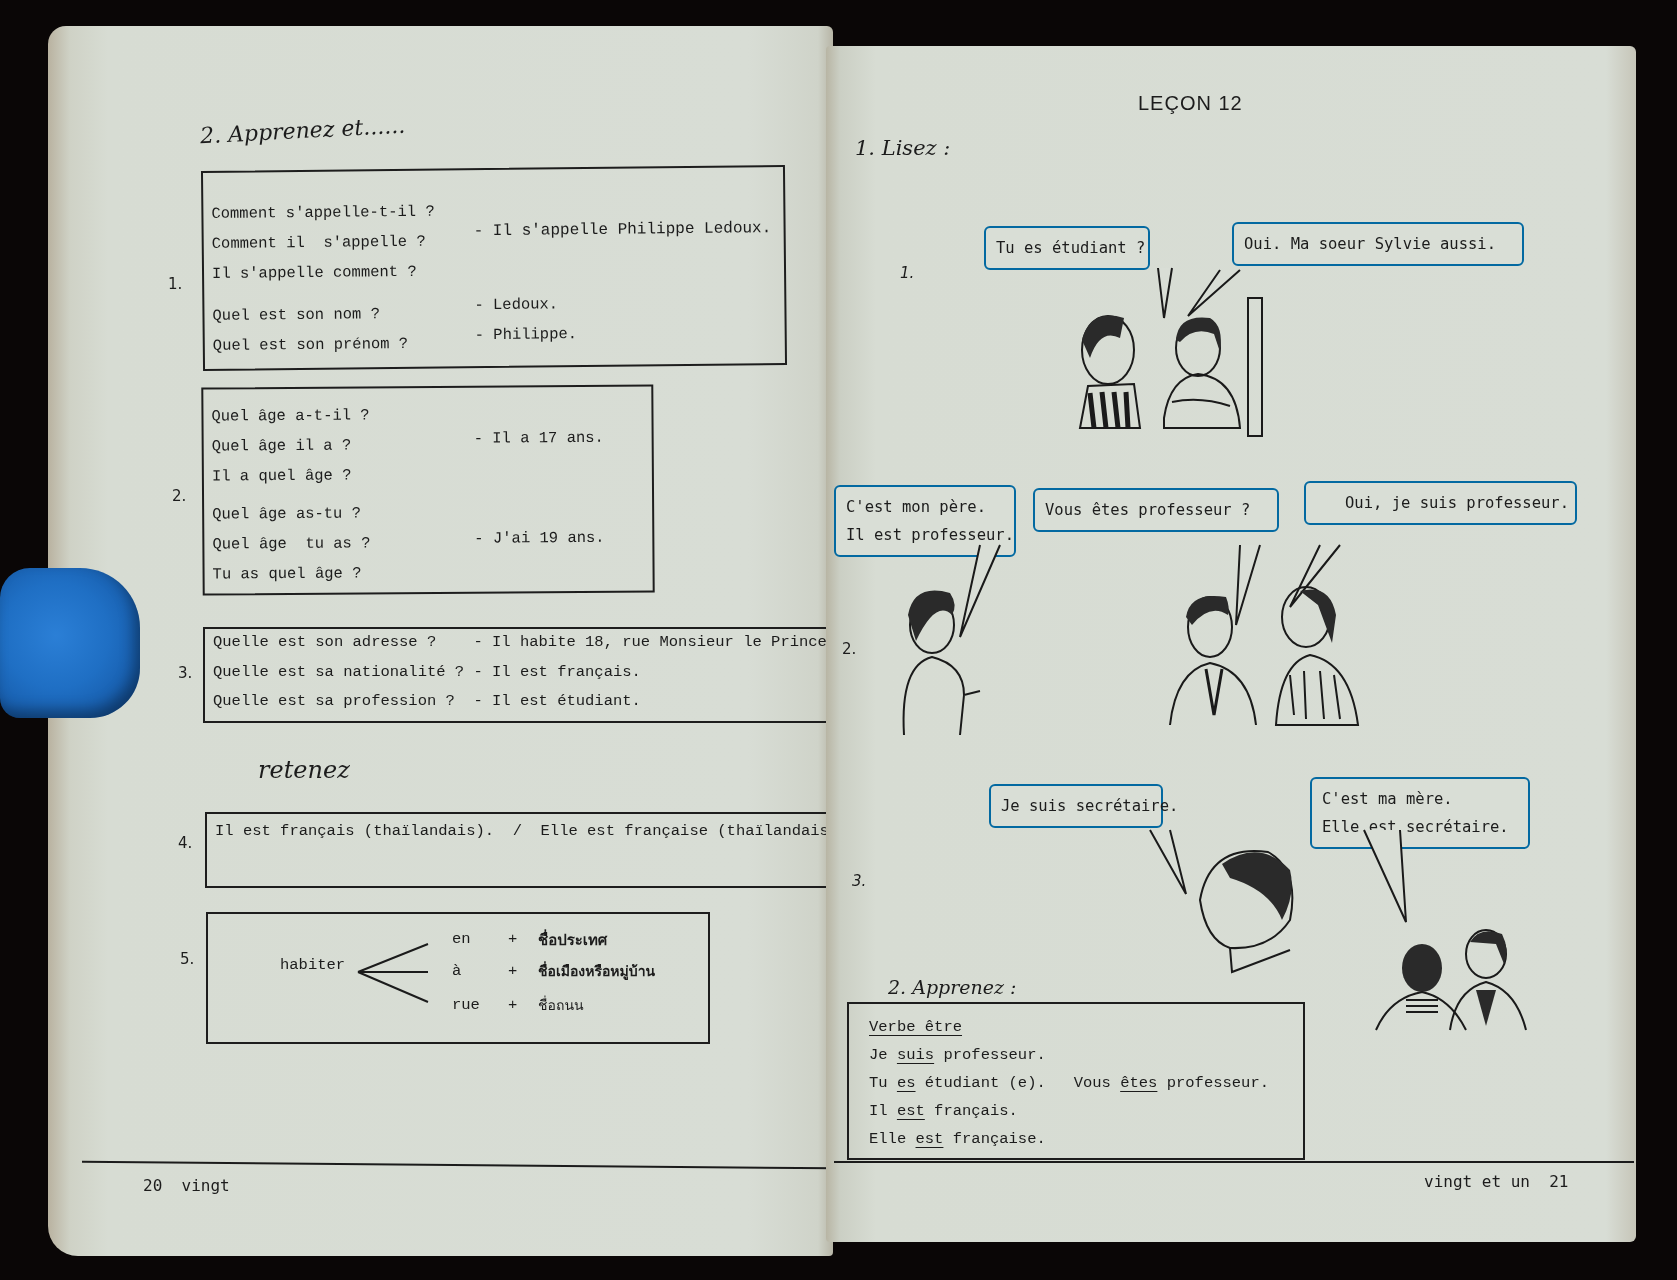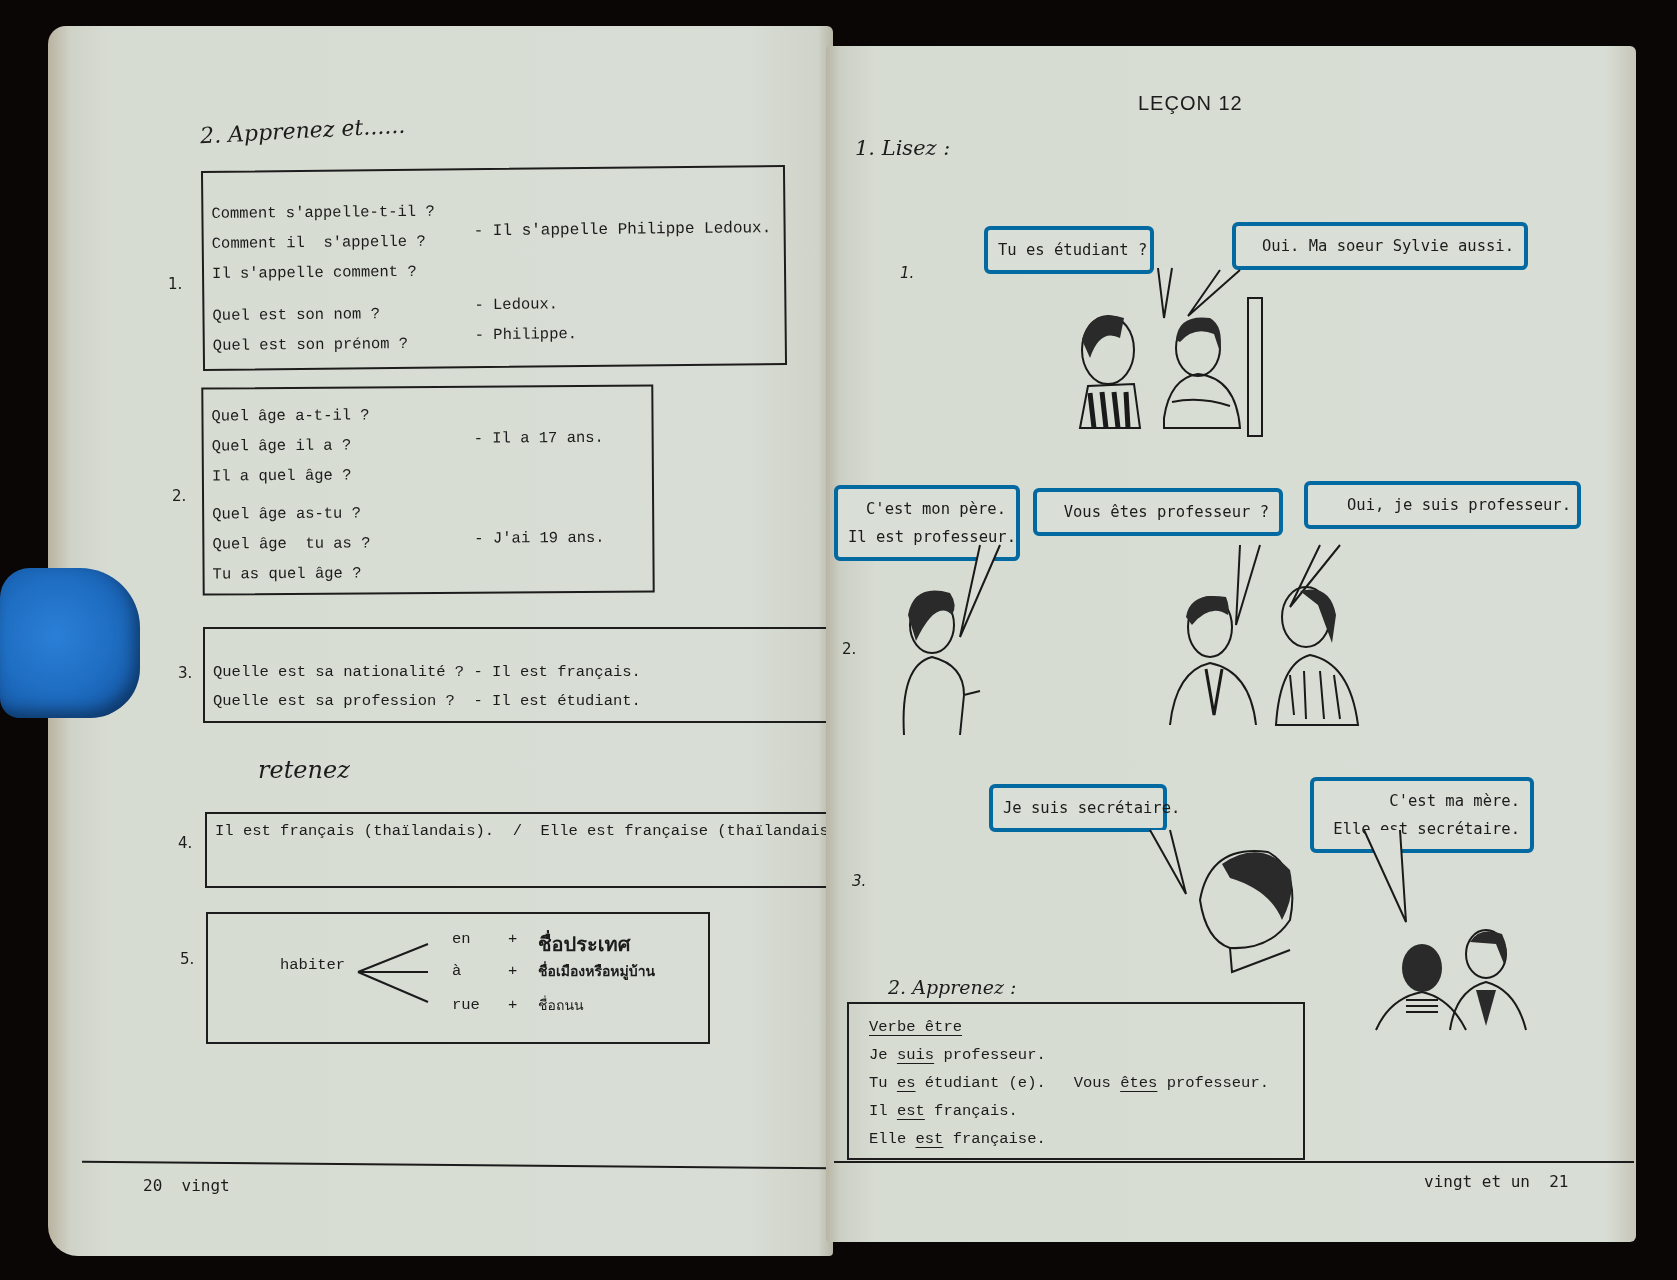--- a/index.html
+++ b/index.html
@@ -6,21 +6,21 @@
   body{width:1677px;height:1280px;background:#0a0606;position:relative;overflow:hidden;font-family:"Liberation Mono","DejaVu Sans Mono",monospace;color:#1c1c1c;}
   .page{position:absolute;background:#d6dbd2;}
   #left-page{left:48px;top:26px;width:785px;height:1230px;border-radius:18px 6px 4px 30px;background:linear-gradient(90deg,#b9b2a0 0,#cfd2c6 22px,#d7dcd3 60px,#d8ddd5 700px,#cfd3c9 770px,#b7b5a6 785px);}
   #right-page{left:826px;top:46px;width:810px;height:1196px;border-radius:4px 6px 6px 4px;background:linear-gradient(90deg,#b8b5a4 0,#cbcfc4 14px,#d7dcd3 50px,#d8ddd5 780px,#c6c5b8 810px);}
   .abs{position:absolute;}
   .hand{font-family:"DejaVu Serif",serif;font-style:italic;}
   .box{position:absolute;border:2px solid #1d1d1d;}
   .mono{font-family:"Liberation Mono","DejaVu Sans Mono",monospace;font-size:15.5px;white-space:pre;}
   .line{position:absolute;white-space:pre;}
   .num{position:absolute;font-family:"DejaVu Sans",sans-serif;font-size:15px;}
-  .bubble{position:absolute;border:4px solid #0369a1;border-radius:6px;background:#d9ded6;font-family:"DejaVu Sans Mono",monospace;font-size:15.5px;padding:6px 10px;white-space:pre;line-height:28px;text-align:right;}
+  .bubble{position:absolute;border:2px solid #0369a1;border-radius:6px;background:#d9ded6;font-family:"DejaVu Sans Mono",monospace;font-size:15.5px;padding:6px 10px;white-space:pre;line-height:28px;}
   .u{text-decoration:underline;text-underline-offset:4px;}
   .rule{position:absolute;height:2px;background:#1b1b1b;}
   svg{position:absolute;overflow:visible;}
   .glove{position:absolute;left:0;top:568px;width:140px;height:150px;border-radius:30px 60px 50px 20px;background:radial-gradient(circle at 40% 45%,#2b7fd6 0,#1f6fc4 45%,#165aa8 80%,#0f4b8f 100%);box-shadow:inset -6px -8px 14px rgba(0,0,0,.35);}
 </style>
 </head>
 <body>
 
 <div id="left-page" class="page"></div>
 
@@ -45,40 +45,41 @@
   <div class="mono line" style="left:8px;top:78px;">Il a quel âge ?</div>
   <div class="mono line" style="left:8px;top:116px;">Quel âge as-tu ?</div>
   <div class="mono line" style="left:8px;top:146px;">Quel âge  tu as ?</div>
   <div class="mono line" style="left:8px;top:176px;">Tu as quel âge ?</div>
   <div class="mono line" style="left:270px;top:42px;">- Il a 17 ans.</div>
   <div class="mono line" style="left:270px;top:142px;">- J'ai 19 ans.</div>
 </div>
 
 <div class="num" style="left:178px;top:664px;">3.</div>
 <div class="box" style="left:203px;top:627px;width:640px;height:92px;border-right:none;">
+  <div class="mono line" style="left:8px;top:4px;">Quelle est son adresse ?    - Il habite 18, rue Monsieur le Prince</div>
   <div class="mono line" style="left:8px;top:34px;">Quelle est sa nationalité ? - Il est français.</div>
   <div class="mono line" style="left:8px;top:63px;">Quelle est sa profession ?  - Il est étudiant.</div>
 </div>
 
 <div class="abs hand" style="left:258px;top:756px;font-size:24px;">retenez</div>
 
 <div class="num" style="left:178px;top:834px;">4.</div>
 <div class="box" style="left:205px;top:812px;width:640px;height:72px;border-right:none;">
   <div class="mono line" style="left:8px;top:8px;">Il est français (thaïlandais).  /  Elle est française (thaïlandaise)</div>
 </div>
 
 <div class="num" style="left:180px;top:950px;">5.</div>
 <div class="box" style="left:206px;top:912px;width:500px;height:128px;">
   <div class="mono line" style="left:72px;top:42px;">habiter</div>
   <svg width="100" height="80" style="left:148px;top:18px;">
     <path d="M2 40 L72 12 M2 40 L72 40 M2 40 L72 70" stroke="#1b1b1b" stroke-width="2" fill="none"></path>
   </svg>
   <div class="mono line" style="left:244px;top:16px;">en</div>
   <div class="mono line" style="left:300px;top:16px;">+</div>
-  <div class="line" style="left:330px;top:14px;font-family:'DejaVu Sans',sans-serif;font-size:20px;font-weight:bold;">ชื่อประเทศ</div>
+  <div class="line" style="left:330px;top:14px;font-family:'DejaVu Sans',sans-serif;font-size:15px;font-weight:bold;">ชื่อประเทศ</div>
   <div class="mono line" style="left:244px;top:48px;">à</div>
   <div class="mono line" style="left:300px;top:48px;">+</div>
   <div class="line" style="left:330px;top:46px;font-family:'DejaVu Sans',sans-serif;font-size:14px;font-weight:bold;">ชื่อเมืองหรือหมู่บ้าน</div>
   <div class="mono line" style="left:244px;top:82px;">rue</div>
   <div class="mono line" style="left:300px;top:82px;">+</div>
   <div class="line" style="left:330px;top:80px;font-family:'DejaVu Sans',sans-serif;font-size:14px;font-weight:normal;">ชื่อถนน</div>
 </div>
 
 <div class="rule" style="left:82px;top:1164px;width:752px;transform:rotate(0.5deg);"></div>
 <div class="abs" style="left:143px;top:1176px;font-family:'DejaVu Sans Mono',monospace;font-size:16px;white-space:pre;">20  vingt</div>

